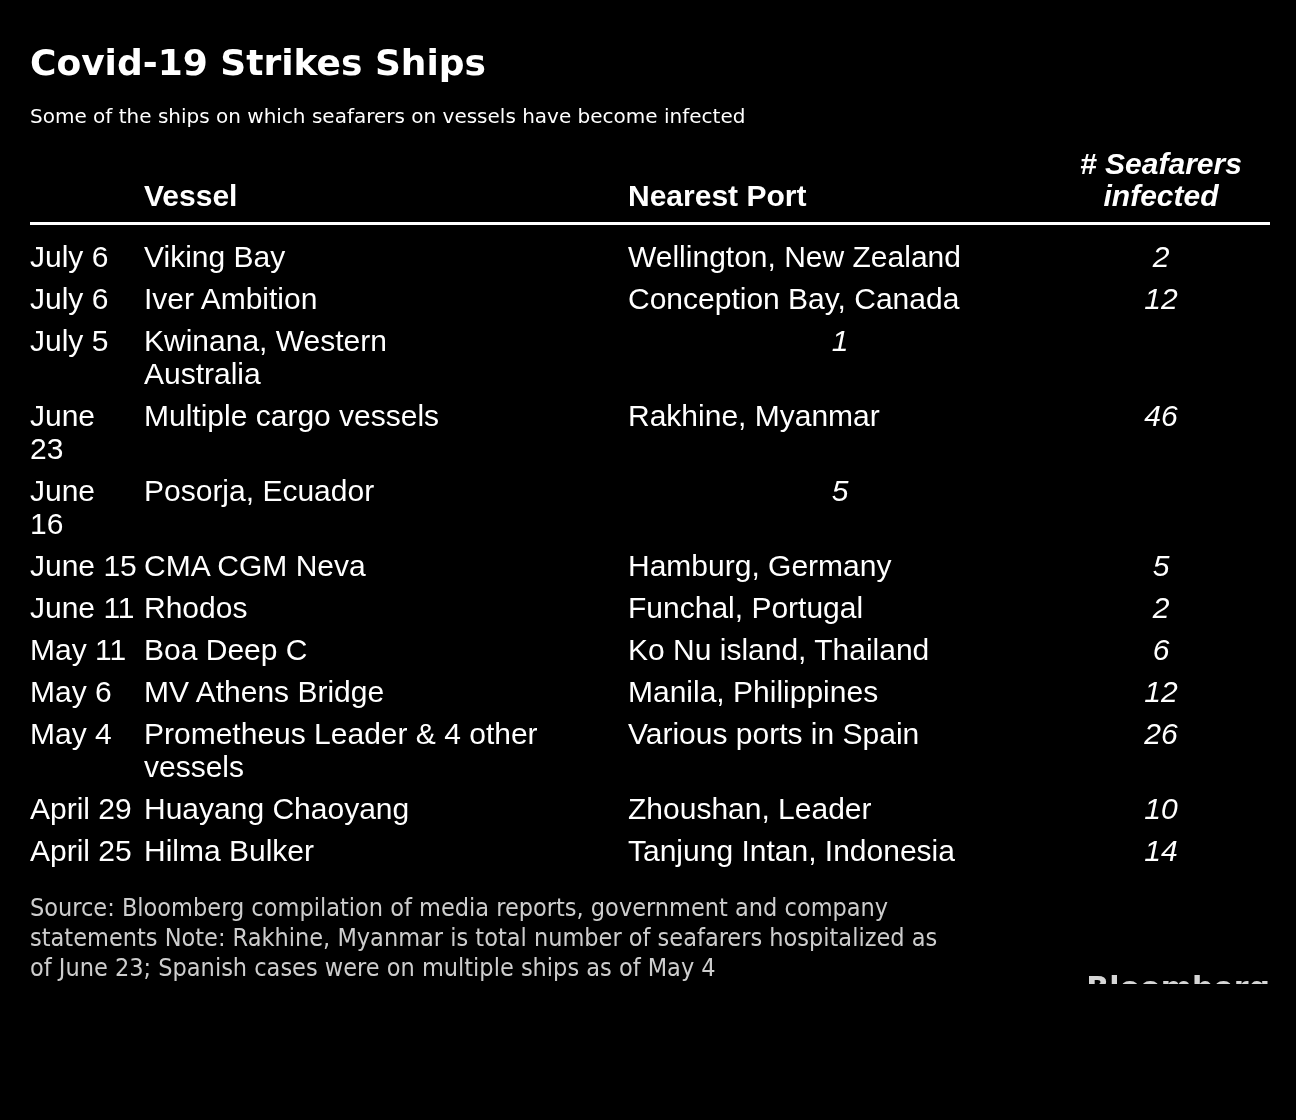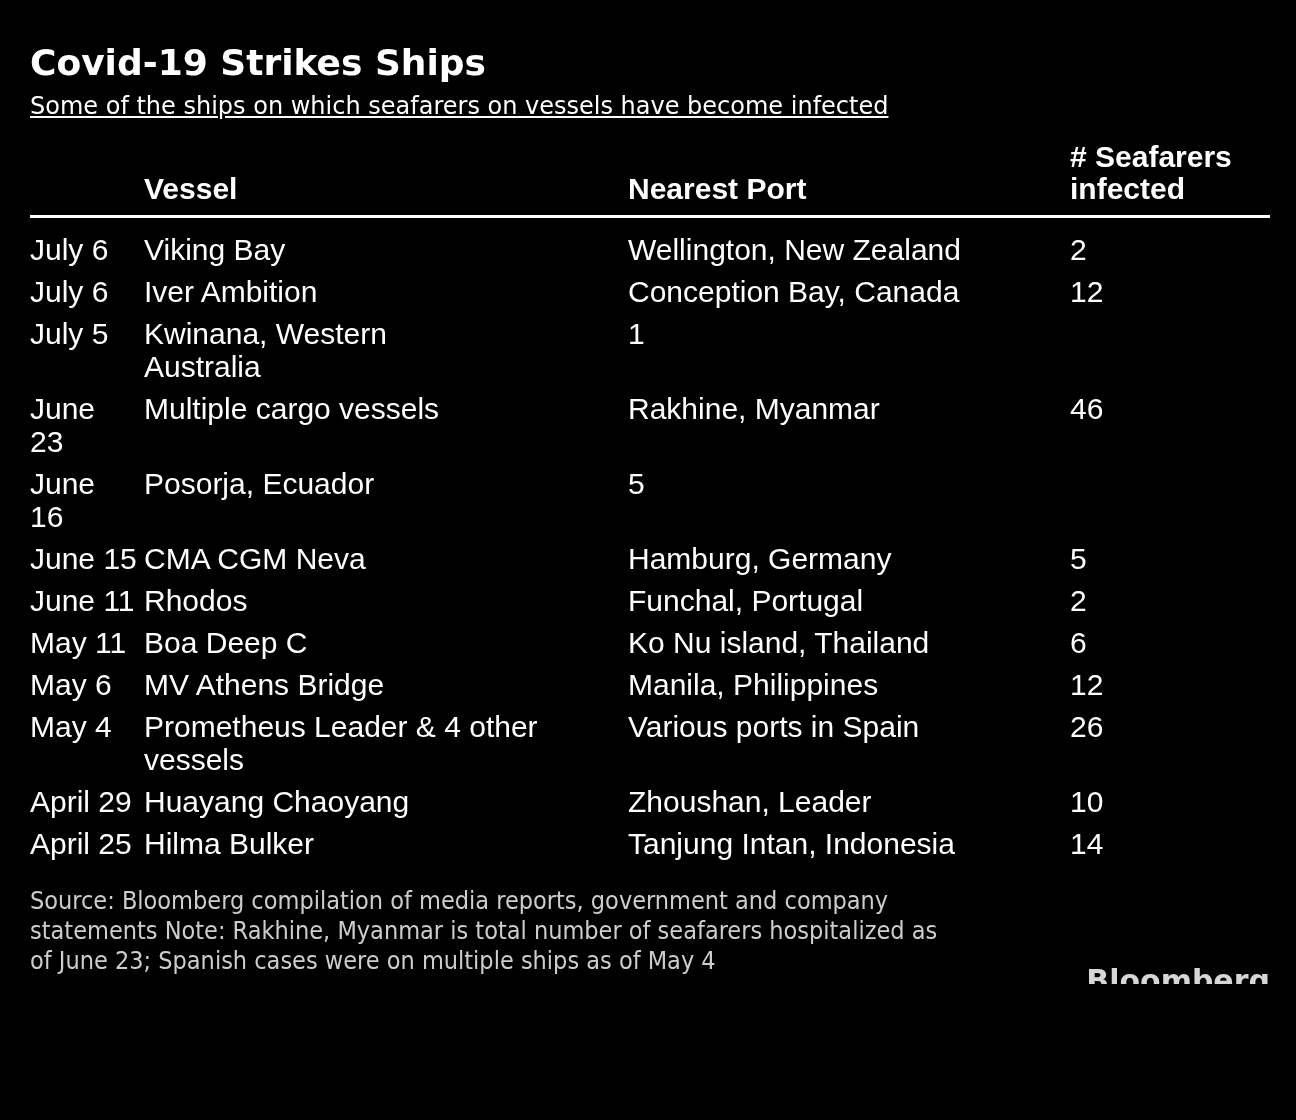--- a/index.html
+++ b/index.html
@@ -14,26 +14,25 @@
     overflow:hidden;
   }
   .title{
     margin:42px 0 0 0;
     font-family:"DejaVu Sans",sans-serif;
     font-weight:700;
     font-size:36px;
     line-height:1.15;
   }
   .subtitle{
-    margin:9px 0 0 0;
+    margin:21px 0 0 0;
     font-family:"DejaVu Sans",sans-serif;
     font-weight:400;
-    font-size:24px;
+    font-size:20px;
     line-height:1.2;
-    text-decoration:underline;
   }
   .thead{
     display:grid;
     grid-template-columns:114px 484px 1fr 200px;
     align-items:end;
     margin-top:20px;
     padding-bottom:10px;
     font-weight:700;
     font-size:30px;
     line-height:32px;
@@ -49,23 +48,24 @@
     gap:9px;
   }
   .trow{
     display:grid;
     grid-template-columns:114px 484px 1fr 200px;
     font-size:30px;
     line-height:33px;
   }
   .cell{white-space:pre-line;}
   .num{
-    text-align:left;
+    text-align:center;
     padding-right:18px;
     white-space:pre-line;
+    font-style:italic;
   }
   .footer{
     position:relative;
     margin-top:26px;
   }
   .note{
     margin:0;
     font-family:"DejaVu Sans",sans-serif;
     font-stretch:semi-condensed;
     font-size:25px;

